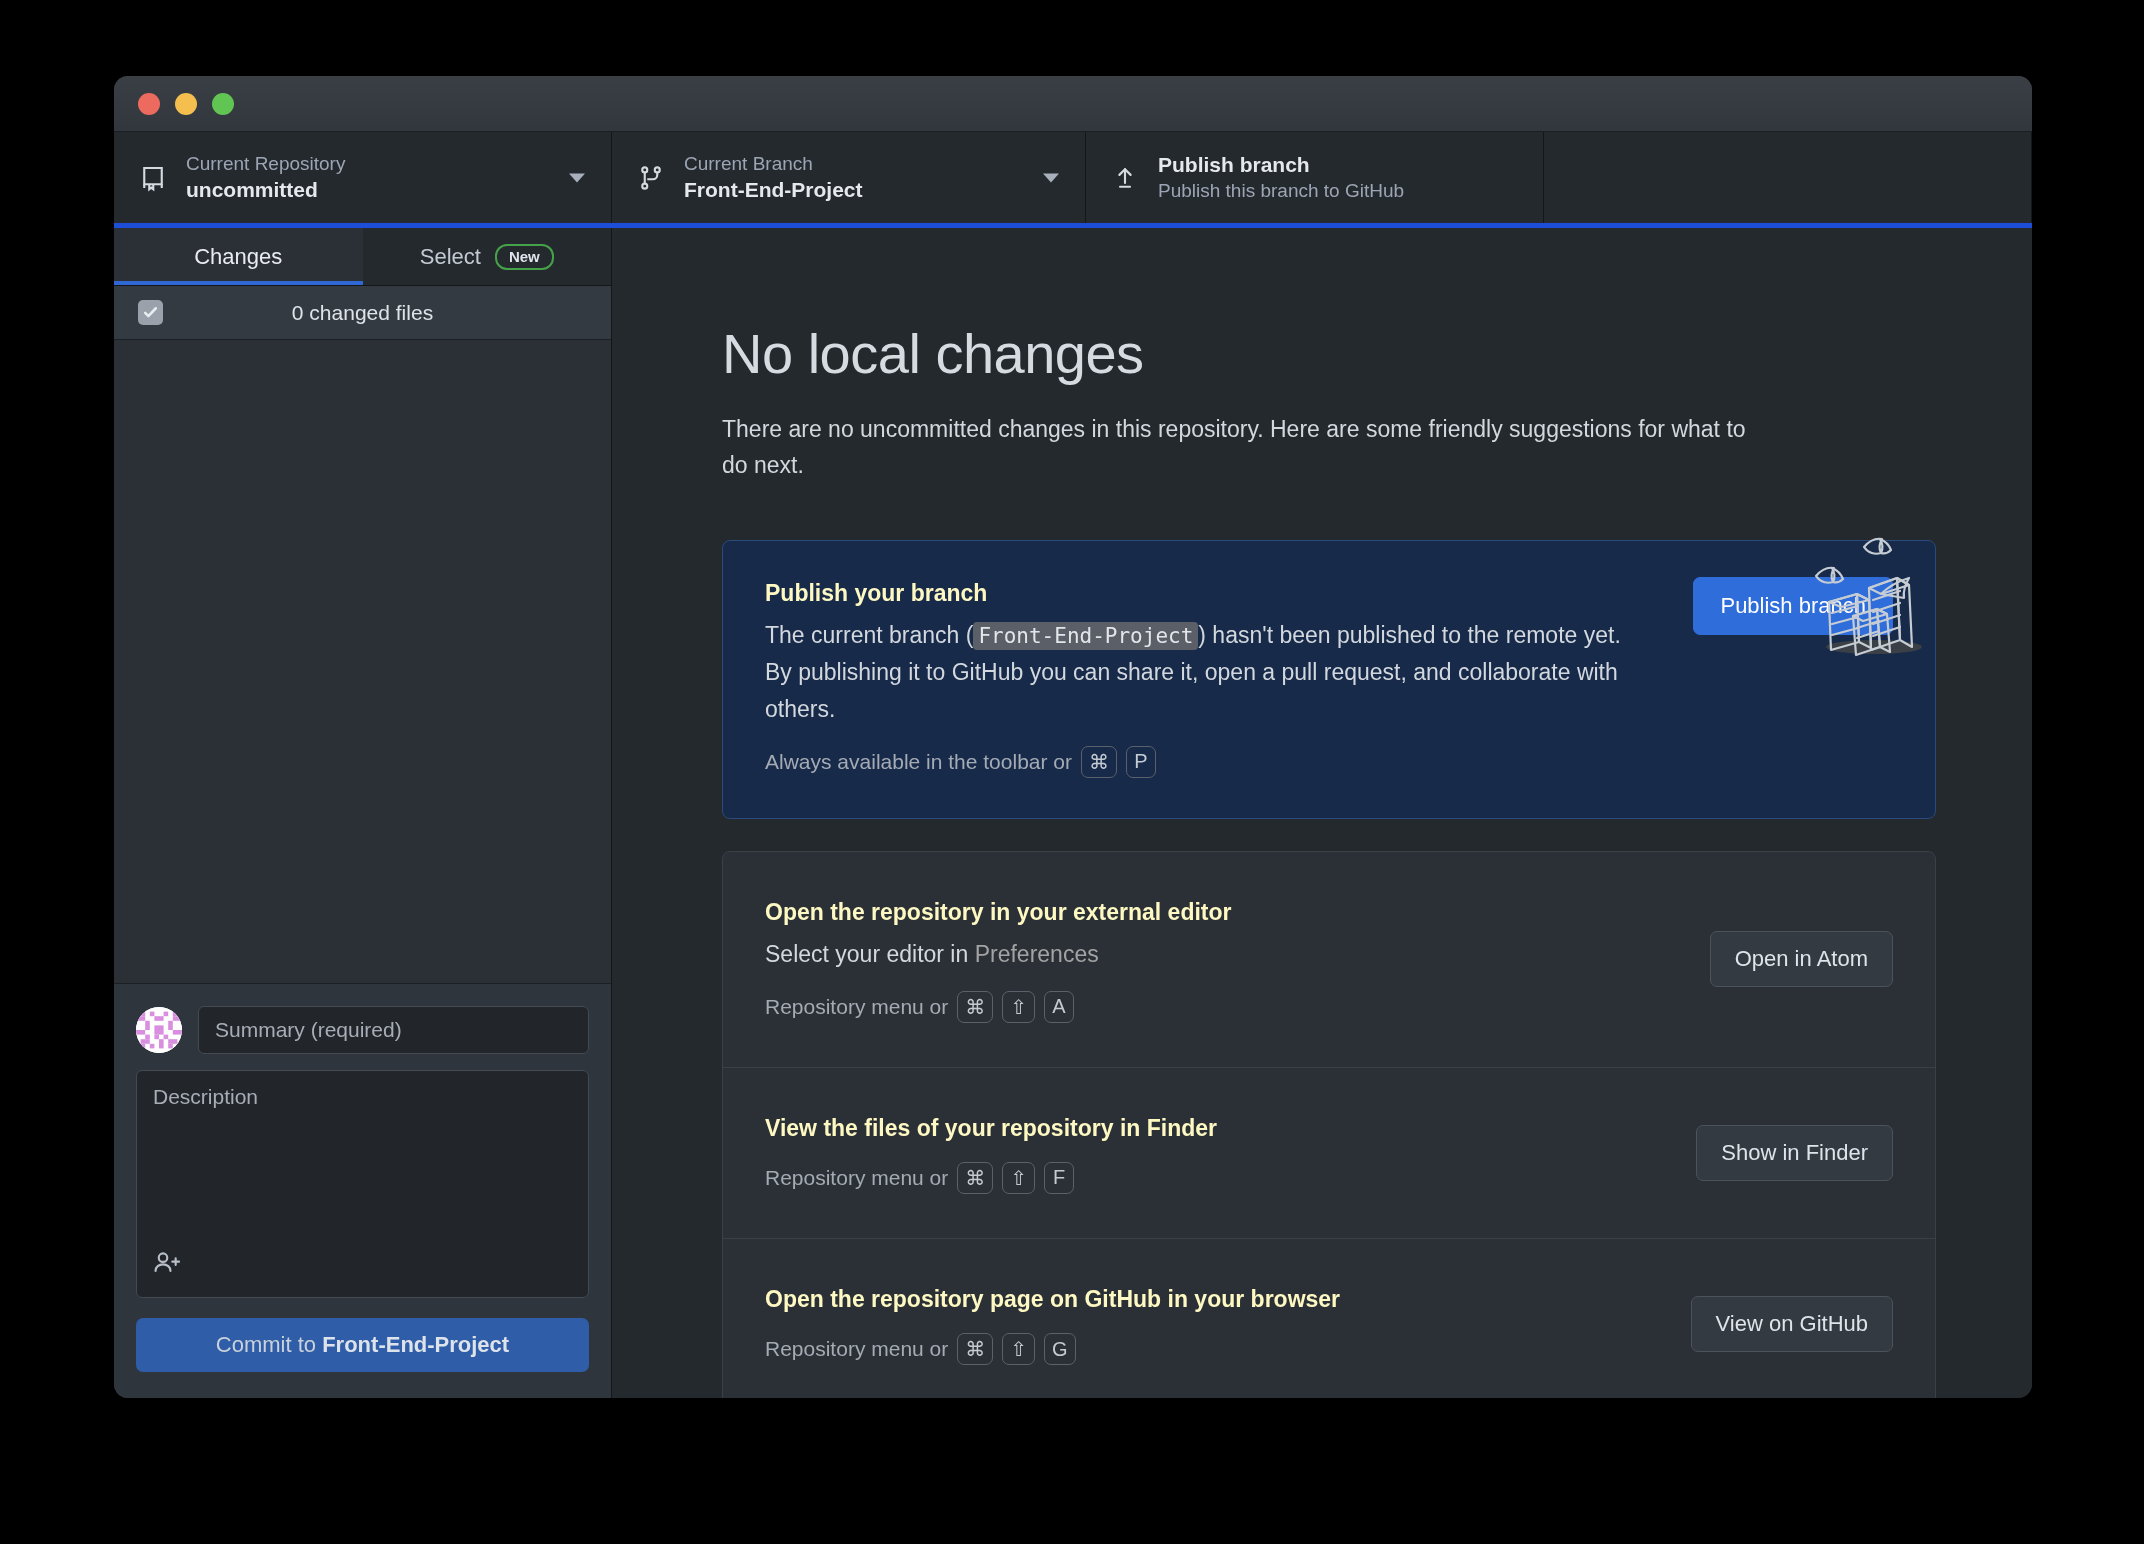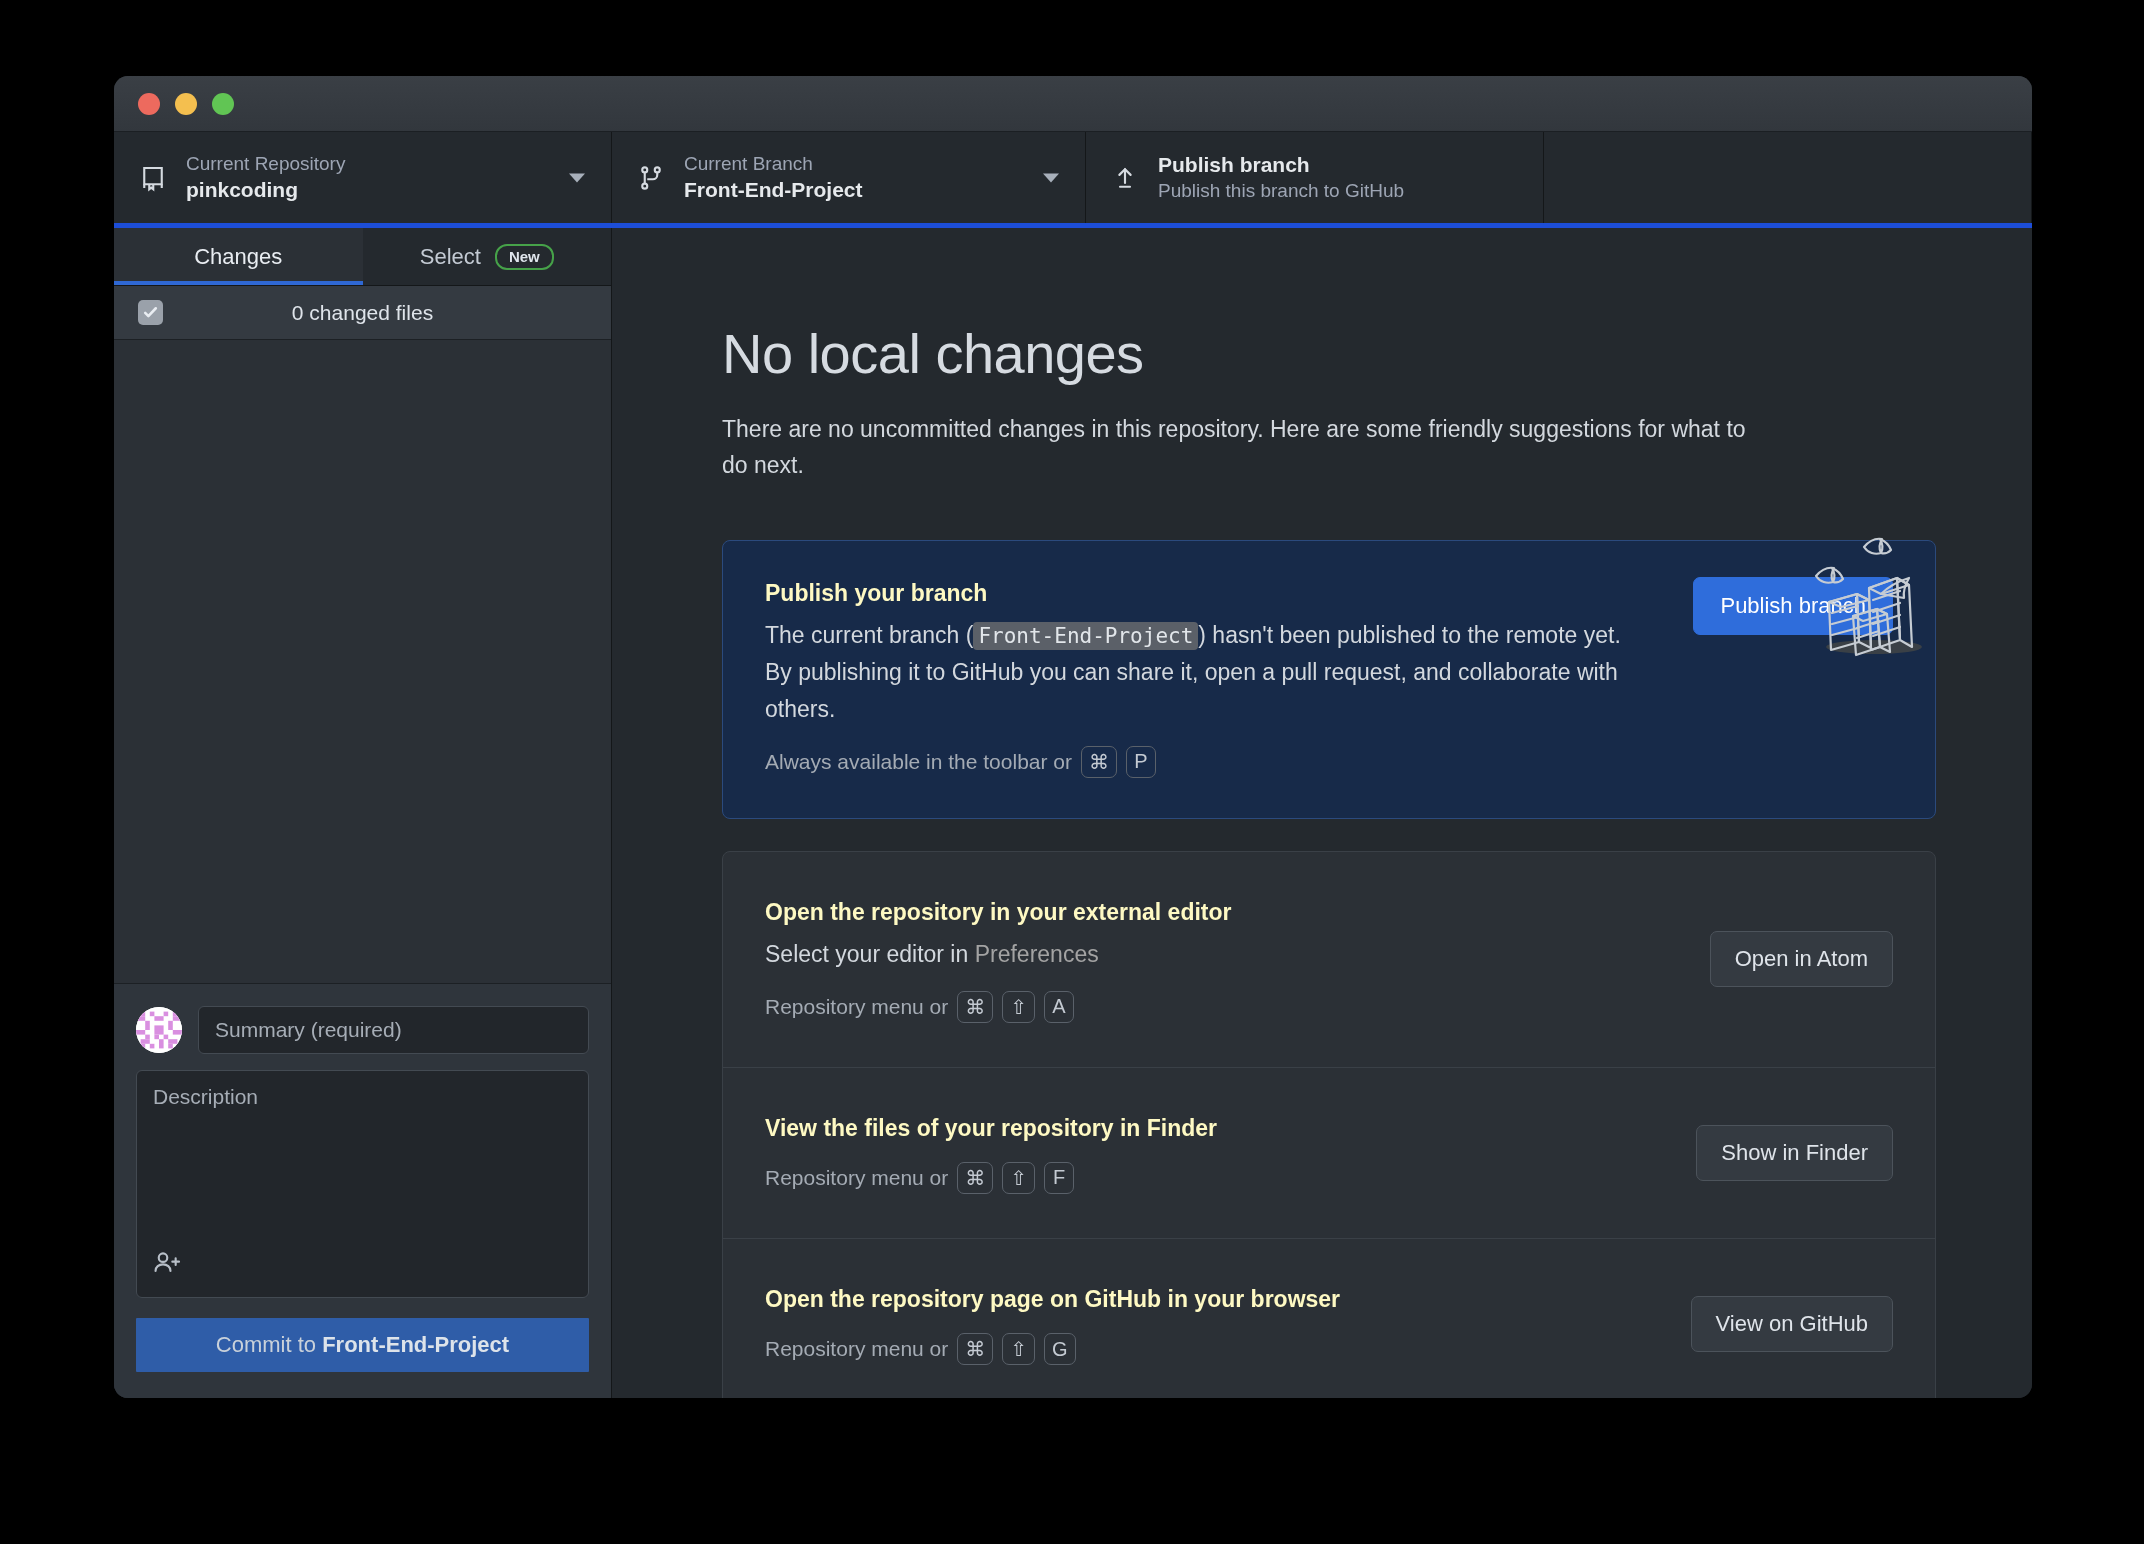--- a/index.html
+++ b/index.html
@@ -210,21 +210,21 @@
   }
   .desc-placeholder { font-size: 21px; color: #a6adb6; }
   .coauthor-icon { position: absolute; left: 14px; bottom: 14px; }
 
   .commit-btn {
     margin-top: 20px;
     width: 100%;
     height: 54px;
     background: #2f5da8;
     border: none;
-    border-radius: 1px;
+    border-radius: 7px;
     color: #c9d1da;
     font-size: 22px;
     font-family: "Liberation Sans", sans-serif;
     cursor: pointer;
   }
   .commit-btn b { color: #dde3ea; }
 
   
   .main {
     flex: 1;
@@ -366,21 +366,21 @@
     <div class="tb-item tb-repo">
       <span class="tb-icon">
         <svg width="30" height="30" viewBox="0 0 24 24" fill="none" stroke="#d5dae0" stroke-width="1.7">
           <path d="M5 4h14v13H5z"></path>
           <path d="M5 17v3M19 17v3"></path>
           <path d="M9 17v4l1.6-1.3L12.2 21v-4"></path>
         </svg>
       </span>
       <span class="tb-text">
         <span class="tb-label">Current Repository</span>
-        <span class="tb-value">pinkcoding</span>
+        <span class="tb-value">uncommitted</span>
       </span>
       <span class="tb-caret"></span>
     </div>
 
     <div class="tb-item tb-branch">
       <span class="tb-icon">
         <svg width="30" height="30" viewBox="0 0 24 24" fill="none" stroke="#d5dae0" stroke-width="1.7">
           <circle cx="7" cy="5.5" r="2"></circle>
           <circle cx="17" cy="5.5" r="2"></circle>
           <circle cx="7" cy="18.5" r="2"></circle>

